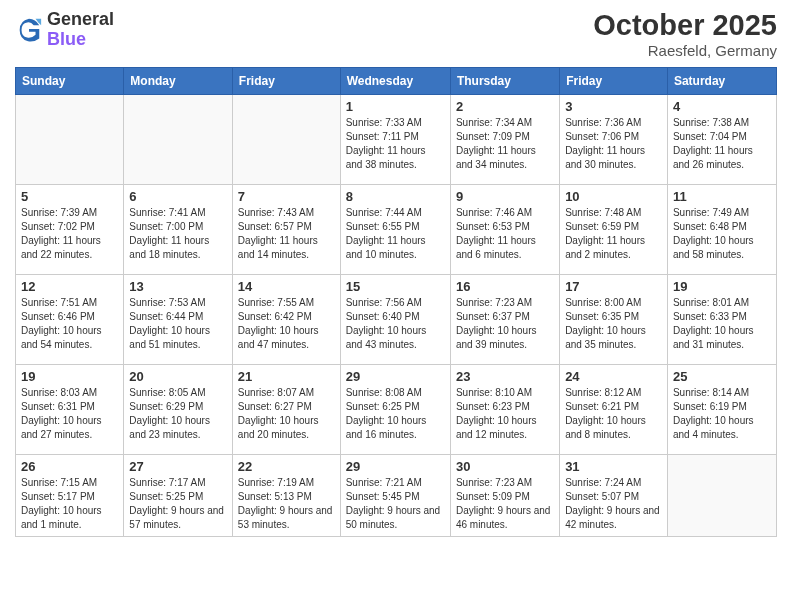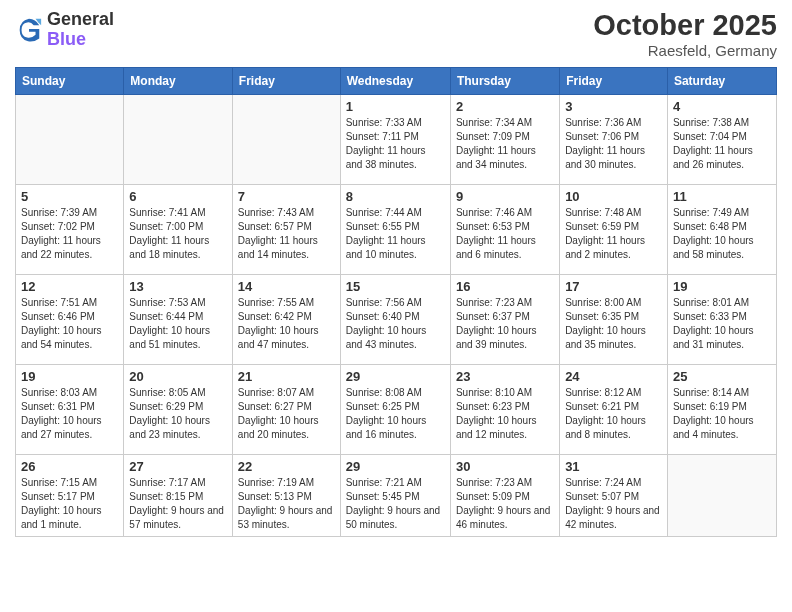--- a/index.html
+++ b/index.html
@@ -317,21 +317,21 @@
           <td>
             <div class="day-number">26</div>
             <div class="day-info">Sunrise: 7:15 AM
 Sunset: 5:17 PM
 Daylight: 10 hours
 and 1 minute.</div>
           </td>
           <td>
             <div class="day-number">27</div>
             <div class="day-info">Sunrise: 7:17 AM
-Sunset: 8:15 PM
+Sunset: 5:25 PM
 Daylight: 9 hours
 and 57 minutes.</div>
           </td>
           <td>
             <div class="day-number">22</div>
             <div class="day-info">Sunrise: 7:19 AM
 Sunset: 5:13 PM
 Daylight: 9 hours
 and 53 minutes.</div>
           </td>

